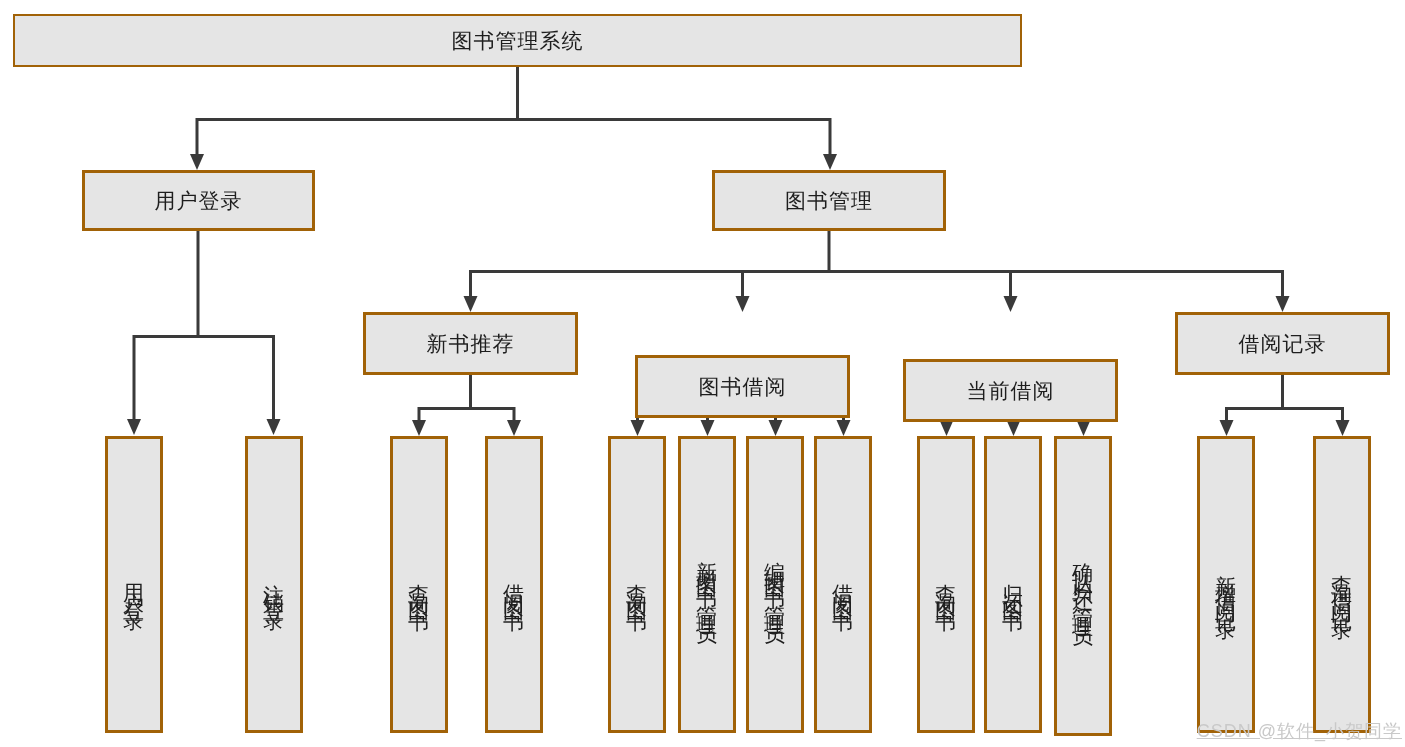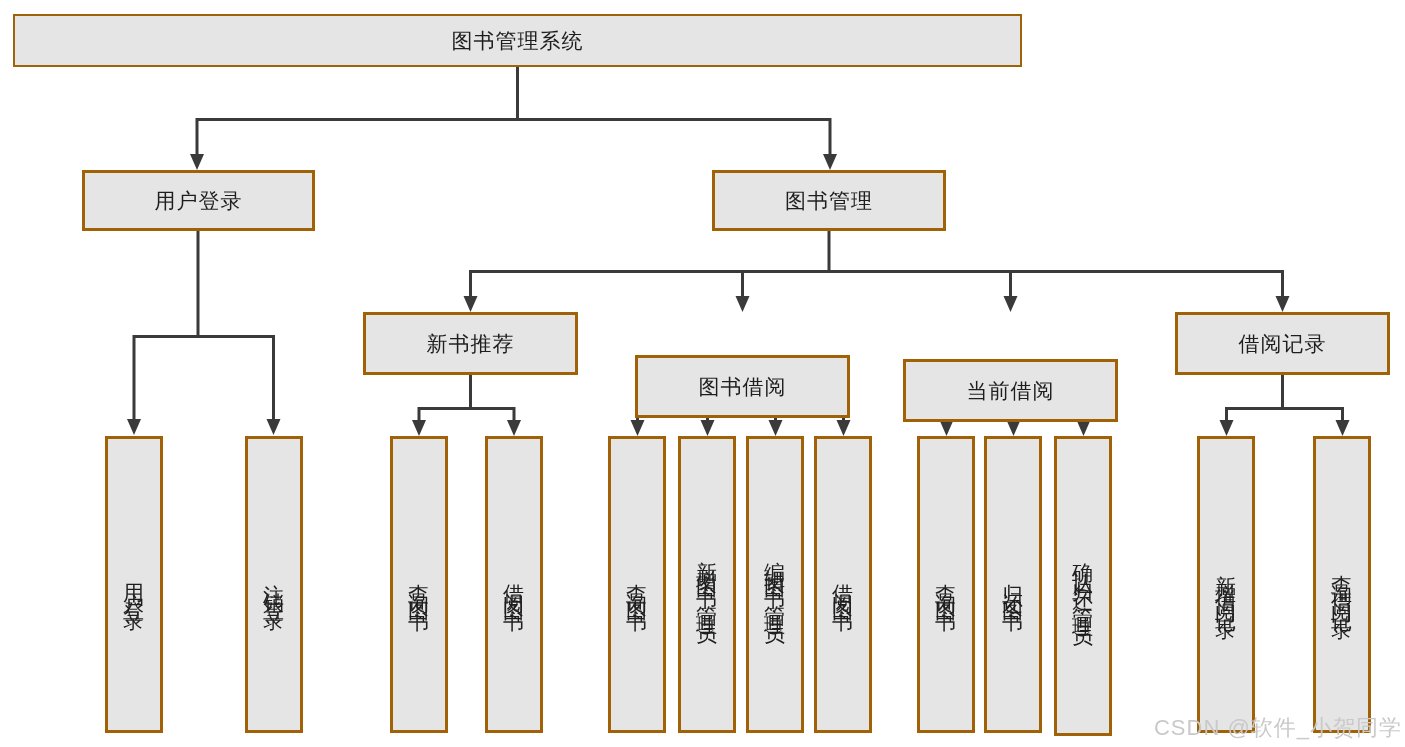--- a/index.html
+++ b/index.html
@@ -46,26 +46,27 @@
     text-orientation: mixed;
     font-size: 21px;
     letter-spacing: 9px;
     line-height: 1;
     white-space: nowrap;
   }
   .watermark {
     position: absolute;
     right: 3px;
     bottom: 4px;
-    font-size: 22px;
+    font-size: 18px;
     color: #c9c9c9;
     letter-spacing: 1px;
     z-index: 3;
     pointer-events: none;
     white-space: nowrap;
+    text-decoration: underline;
   }
 </style>
 </head>
 <body>
 
 <div id="stage">
 
   <svg id="wires" width="1405" height="747" viewBox="0 0 1405 747">
     <defs>
       <polygon id="arr" points="-7,-16 7,-16 0,0"></polygon>

